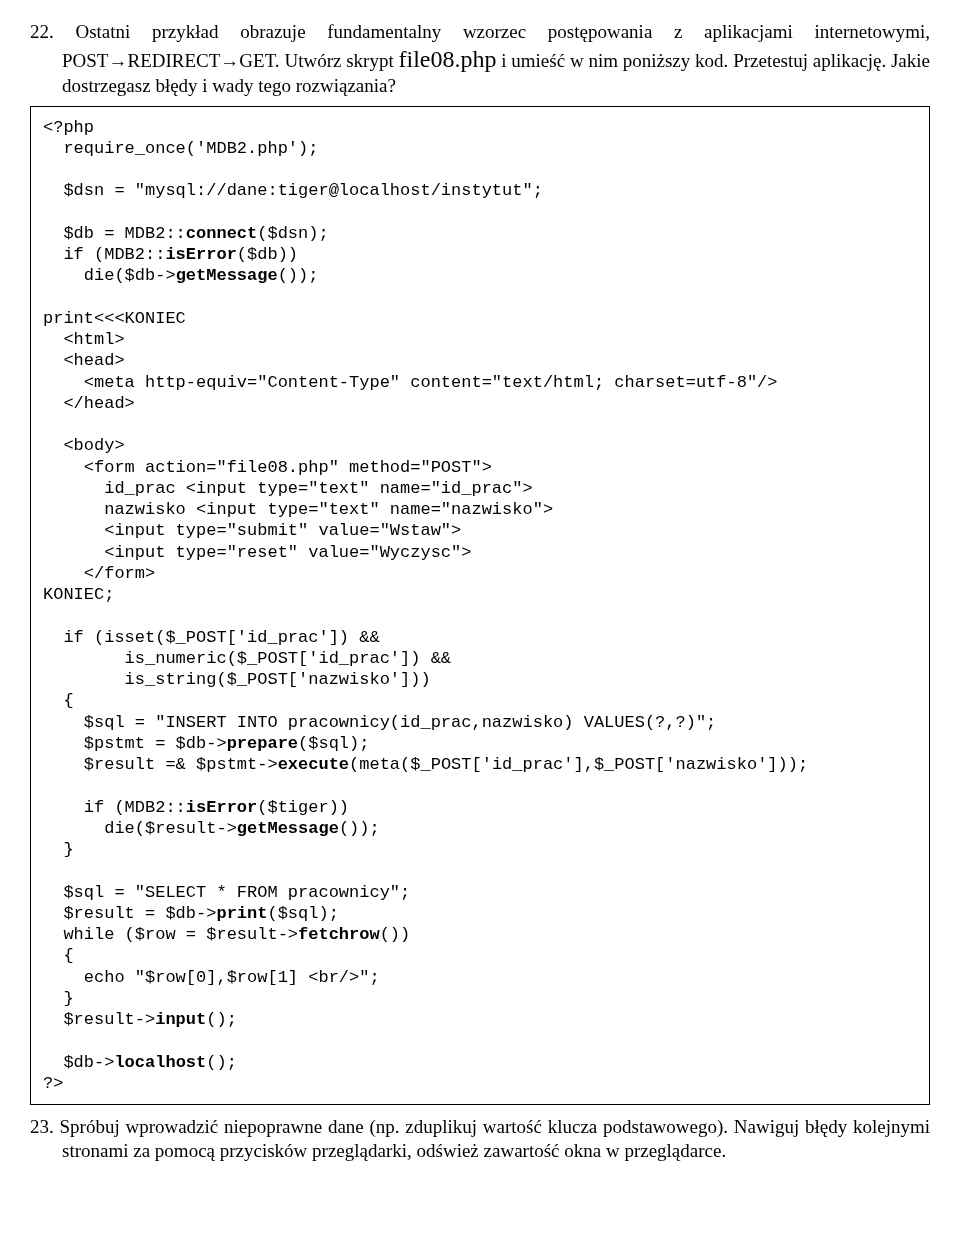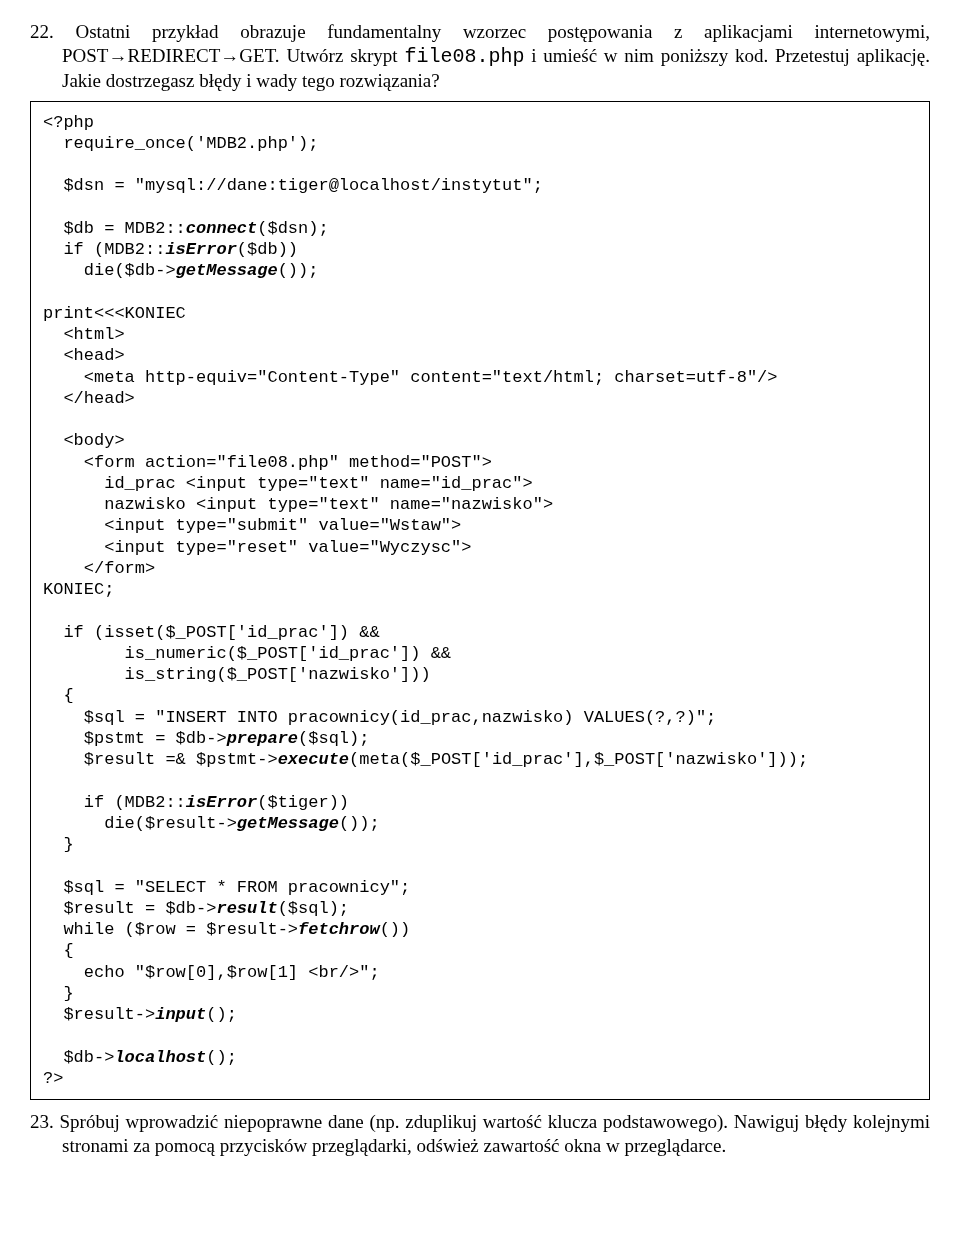--- a/index.html
+++ b/index.html
@@ -14,36 +14,35 @@
     box-sizing: border-box;
   }
   .para {
     text-align: justify;
     margin: 0 0 8px 0;
   }
   .num {
     display: inline;
   }
   .mono {
-    font-family: Liberation Mono, monospace;
-    font-size: 20px;
+    font-family: Liberation Serif, serif;
+    font-size: 24px;
   }
   .codebox {
     border: 1px solid #000;
     padding: 10px 12px;
     margin: 6px 0 10px 0;
     font-family: "Courier New", Courier, monospace;
     font-size: 17px;
     line-height: 1.25;
     white-space: pre;
     color: #000;
   }
   .codebox b {
     font-weight: bold;
-    font-style: italic;
   }
   .hang {
     padding-left: 32px;
     text-indent: -32px;
   }
 </style>
 </head>
 <body>
 
 <div class="para hang">
@@ -80,21 +79,21 @@
 <span>  {</span>
 <span>    $sql = "INSERT INTO pracownicy(id_prac,nazwisko) VALUES(?,?)";</span>
 <span>    $pstmt = $db-&gt;</span><b>prepare</b><span>($sql);</span>
 <span>    $result =&amp; $pstmt-&gt;</span><b>execute</b><span>(meta($_POST['id_prac'],$_POST['nazwisko']));</span>
 <span></span>
 <span>    if (MDB2::</span><b>isError</b><span>($tiger))</span>
 <span>      die($result-&gt;</span><b>getMessage</b><span>());</span>
 <span>  }</span>
 <span></span>
 <span>  $sql = "SELECT * FROM pracownicy";</span>
-<span>  $result = $db-&gt;</span><b>result</b><span>($sql);</span>
+<span>  $result = $db-&gt;</span><b>print</b><span>($sql);</span>
 <span>  while ($row = $result-&gt;</span><b>fetchrow</b><span>())</span>
 <span>  {</span>
 <span>    echo "$row[0],$row[1] &lt;br/&gt;";</span>
 <span>  }</span>
 <span>  $result-&gt;</span><b>input</b><span>();</span>
 <span></span>
 <span>  $db-&gt;</span><b>localhost</b><span>();</span>
 <span>?&gt;</span></div>
 
 <div class="para hang">

